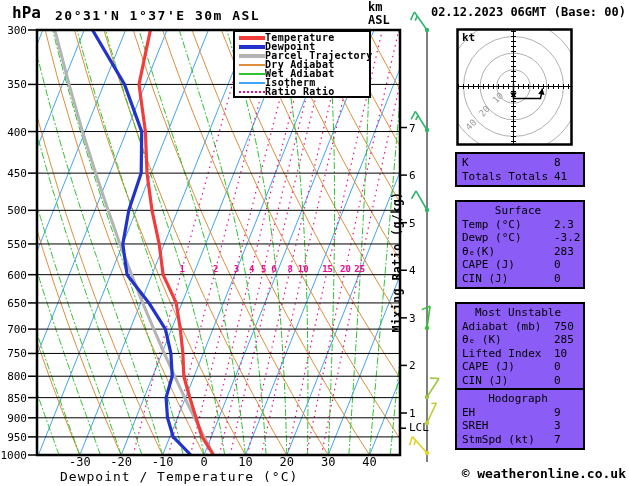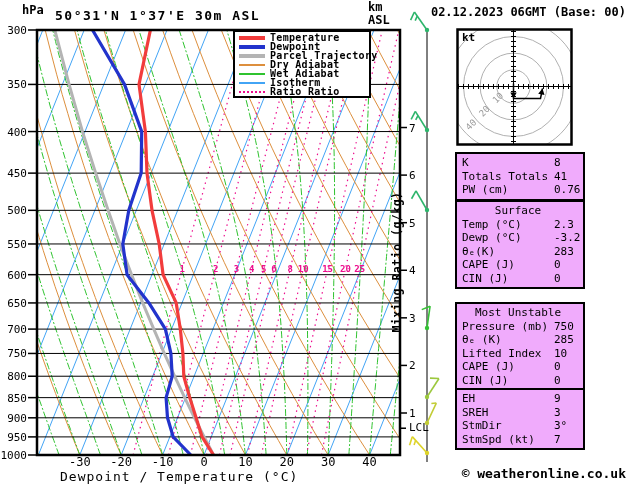--- a/index.html
+++ b/index.html
@@ -1,36 +1,36 @@
 <!DOCTYPE html>
 <html><head>
 <meta charset="utf-8">
 <style>
   * { margin:0; padding:0; box-sizing:border-box; }
   html,body { background:#ffffff; }
   #app { position:relative; width:629px; height:486px; background:#fff;
          font-family:"DejaVu Sans Mono", monospace; color:#000; overflow:hidden; }
   .abs { position:absolute; }
-  #hpa-label { left:22px; top:3px; font-size:12px; font-weight:bold; }
+  #hpa-label { left:12px; top:3px; font-size:16px; font-weight:bold; }
   #station-title { left:55px; top:8px; font-size:13px; font-weight:bold; letter-spacing:1.5px; }
   #km-unit { left:368px; top:1px; font-size:12px; font-weight:bold; line-height:13px; }
   #datetime { right:3px; top:5px; font-size:12px; font-weight:bold; }
   #copyright { right:3px; top:466px; font-size:13px; font-weight:bold; }
   #legend { left:233px; top:30px; width:138px; height:68px; background:#fff;
             border:2px solid #000; display:flex; flex-direction:column;
             justify-content:space-around; padding:1px 2px 1px 4px; z-index:5; }
-  .legend-row { display:flex; align-items:center; gap:5px; height:9px; }
+  .legend-row { display:flex; align-items:center; height:9px; }
   .legend-sample { width:26px; flex:none; }
   .legend-label { font-size:10px; font-weight:bold; white-space:nowrap; letter-spacing:0.3px; }
   #mixr-vlabel { left:317px; top:255px; width:160px; text-align:center;
                  transform:rotate(-90deg); font-size:11.5px; font-weight:bold; letter-spacing:0.5px; }
   #xaxis-title { left:60px; top:469px; width:320px; text-align:left; font-size:13px; letter-spacing:1px; }
   #lcl-label { left:409px; top:421px; font-size:11px; }
   #kt-label { left:462px; top:31px; font-size:11px; font-weight:bold; z-index:6;text-align:right; }
-  .tbox { position:absolute; left:455px; width:130px; border:2px solid #000; background:#f0abfc;
+  .tbox { position:absolute; left:455px; width:130px; border:2px solid #000; background:#8b5cf6;
           font-size:11px; line-height:13.5px; padding:2px 0 2px 5px; }
   .ttitle { text-align:center; padding-right:9px; }
   .trow .tl { display:inline-block; width:92px; }
   svg text { font-family:"DejaVu Sans Mono", monospace; }
 </style>
 </head>
 <body>
 
 <div id="app">
   <svg id="chart" class="abs" width="629" height="486" style="left:0;top:0">
@@ -235,21 +235,21 @@
         <g>
           <circle cx="427" cy="453" r="2.2" fill="#ddd32a"></circle>
           <line x1="427" y1="453" x2="412.27912666010513" y2="436.65081383949735" stroke="#ddd32a" stroke-width="1.6"></line>
           <line x1="412.27912666010513" y1="436.65081383949735" x2="409.54599231374584" y2="445.22577603444324" stroke="#ddd32a" stroke-width="1.6"></line>
           <line x1="415.6247796918994" y1="440.3665379668843" x2="414.12155580140177" y2="445.08276717410456" stroke="#ddd32a" stroke-width="1.6"></line>
         </g>
       </g>
     </svg>
 
   <div id="hpa-label" class="abs">hPa</div>
-  <div id="station-title" class="abs">50°31'N 1°37'E 30m ASL</div>
+  <div id="station-title" class="abs">20°31'N 1°37'E 30m ASL</div>
   <div id="km-unit" class="abs">
     <div>km</div>
     <div>ASL</div>
   </div>
   <div id="datetime" class="abs">02.12.2023 06GMT (Base: 00)</div>
 
   <div id="legend" class="abs">
       <div class="legend-row">
         <div class="legend-sample" style="border-top: 4px solid rgb(242, 60, 60);"></div>
         <span class="legend-label">Temperature</span>
@@ -350,39 +350,38 @@
         <polygon points="57.5,70.5 54.3,64.5 60.7,64.5" fill="#000"></polygon>
         <polygon points="86.5,60.5 88.5,67.0 82.2,65.8" fill="#000"></polygon>
       </g>
       <rect x="1.5" y="1.5" width="114" height="115" fill="none" stroke="#000" stroke-width="2.5"></rect>
     </svg>
   <div id="kt-label" class="abs">kt</div>
 
   <div id="tbl-stats" class="tbox" style="top:152px">
       <div class="trow"><span class="tl">K</span><span class="tv">8</span></div>
       <div class="trow"><span class="tl">Totals Totals</span><span class="tv">41</span></div>
-      <div class="trow"><span class="tl">PW (cm)</span><span class="tv">0.76</span></div>
     </div>
   <div id="tbl-surface" class="tbox" style="top:200px">
       <div class="ttitle">Surface</div>
       <div class="trow"><span class="tl">Temp (°C)</span><span class="tv">2.3</span></div>
       <div class="trow"><span class="tl">Dewp (°C)</span><span class="tv">-3.2</span></div>
       <div class="trow"><span class="tl">θₑ(K)</span><span class="tv">283</span></div>
       <div class="trow"><span class="tl">CAPE (J)</span><span class="tv">0</span></div>
       <div class="trow"><span class="tl">CIN (J)</span><span class="tv">0</span></div>
     </div>
   <div id="tbl-mu" class="tbox" style="top:302px">
       <div class="ttitle">Most Unstable</div>
-      <div class="trow"><span class="tl">Pressure (mb)</span><span class="tv">750</span></div>
+      <div class="trow"><span class="tl">Adiabat (mb)</span><span class="tv">750</span></div>
       <div class="trow"><span class="tl">θₑ (K)</span><span class="tv">285</span></div>
       <div class="trow"><span class="tl">Lifted Index</span><span class="tv">10</span></div>
       <div class="trow"><span class="tl">CAPE (J)</span><span class="tv">0</span></div>
       <div class="trow"><span class="tl">CIN (J)</span><span class="tv">0</span></div>
     </div>
   <div id="tbl-hodo" class="tbox" style="top:388px">
+      <div class="ttitle">Hodograph</div>
       <div class="trow"><span class="tl">EH</span><span class="tv">9</span></div>
       <div class="trow"><span class="tl">SREH</span><span class="tv">3</span></div>
-      <div class="trow"><span class="tl">StmDir</span><span class="tv">3°</span></div>
       <div class="trow"><span class="tl">StmSpd (kt)</span><span class="tv">7</span></div>
     </div>
 
   <div id="copyright" class="abs">© weatheronline.co.uk</div>
 </div>
 
 </body></html>

